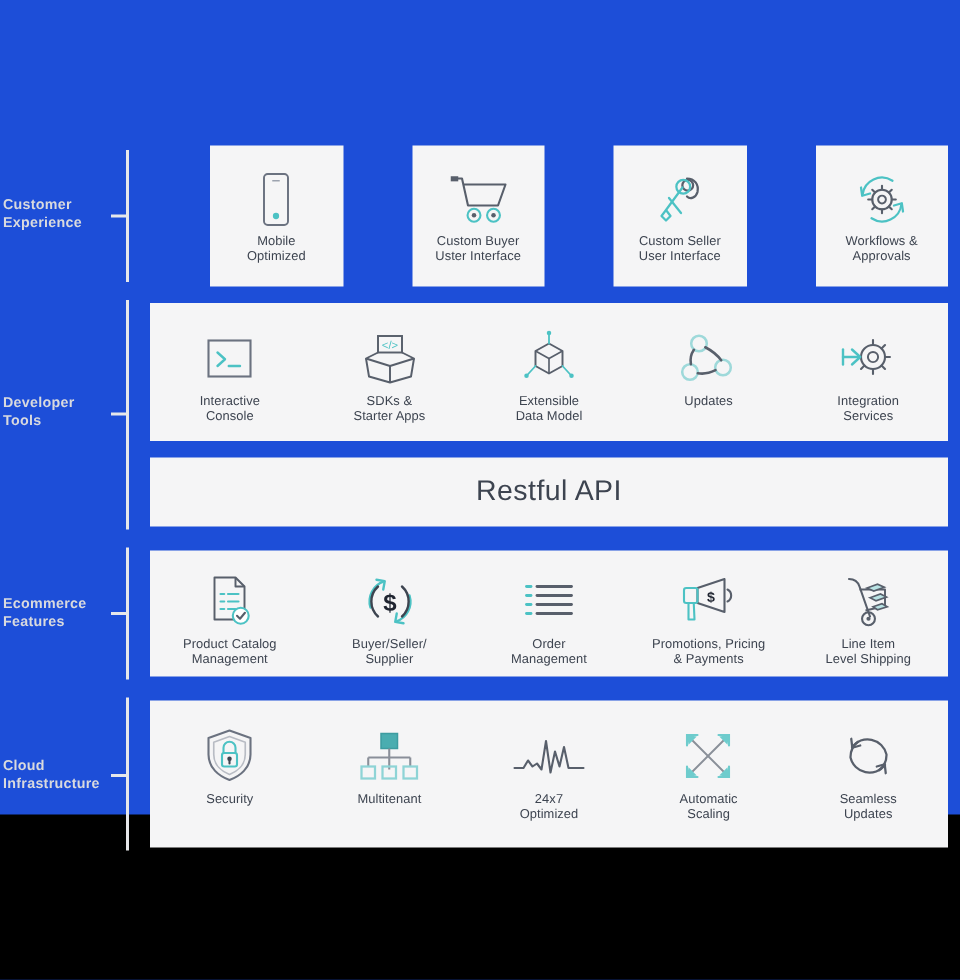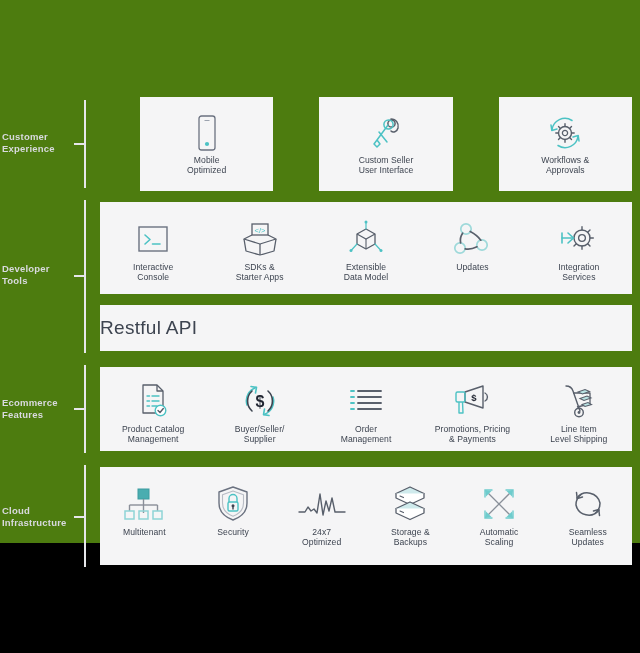--- a/index.html
+++ b/index.html
@@ -13,21 +13,21 @@
     height: 653px;
     overflow: hidden;
     font-family: "Liberation Sans", sans-serif;
     color: #3d4450;
   }
 
   #diagram {
     position: relative;
     width: 640px;
     height: 543px;
-    background: #4d7c0f;
+    background: #1d4ed8;
   }
 
   
   .cat {
     position: absolute;
     left: 0;
     width: 96px;
   }
   .cat-label {
     position: absolute;
@@ -117,21 +117,21 @@
   #panel-dev .cell { padding-top: 14px; }
 
   
   #panel-api {
     left: 100px;
     top: 305px;
     width: 532px;
     height: 46px;
     display: flex;
     align-items: center;
-    justify-content: flex-start;
+    justify-content: center;
   }
   #api-title {
     font-size: 19px;
     font-weight: 400;
     color: #3d4450;
     letter-spacing: 0.3px;
   }
 
   
   #panel-ecom {
@@ -195,20 +195,34 @@
         <svg width="26" height="38" viewBox="0 0 26 38">
           <rect x="5" y="2" width="16" height="34" rx="2.5" fill="none" stroke="#6b7280" stroke-width="1.3"></rect>
           <line x1="10.5" y1="6.5" x2="15.5" y2="6.5" stroke="#9ca3af" stroke-width="1"></line>
           <circle cx="13" cy="30" r="2.1" fill="#4cc2c4"></circle>
         </svg>
       </div>
       <div class="cell-label">Mobile
 Optimized</div>
     </div>
 
+    <div class="card">
+      <div class="icon-wrap">
+        <svg width="42" height="36" viewBox="0 0 42 36">
+          <polyline points="4,4 10,4 14,22 34,22 39,8 11,8" fill="none" stroke="#585f6b" stroke-width="1.4" stroke-linejoin="round" stroke-linecap="round"></polyline>
+          <rect x="2.5" y="2.5" width="5" height="3.4" fill="#585f6b"></rect>
+          <circle cx="18" cy="28.5" r="4.3" fill="none" stroke="#4cc2c4" stroke-width="1.4"></circle>
+          <circle cx="18" cy="28.5" r="1.5" fill="#585f6b"></circle>
+          <circle cx="31" cy="28.5" r="4.3" fill="none" stroke="#4cc2c4" stroke-width="1.4"></circle>
+          <circle cx="31" cy="28.5" r="1.5" fill="#585f6b"></circle>
+        </svg>
+      </div>
+      <div class="cell-label">Custom Buyer
+Uster Interface</div>
+    </div>
 
     <div class="card">
       <div class="icon-wrap">
         <svg width="38" height="38" viewBox="0 0 38 38">
           <path d="M24 5 C29 5 32 9 31 14 C30 18 26 19 24 17" fill="none" stroke="#585f6b" stroke-width="1.5" stroke-linecap="round"></path>
           <circle cx="24.5" cy="9.5" r="3.6" fill="none" stroke="#585f6b" stroke-width="1.5"></circle>
           <path d="M21 11 L10 26 L13 30 L10 33 L7 30 L10 26" fill="none" stroke="#4cc2c4" stroke-width="1.5" stroke-linejoin="round" stroke-linecap="round"></path>
           <circle cx="21.5" cy="10.5" r="4.6" fill="none" stroke="#4cc2c4" stroke-width="1.5"></circle>
           <path d="M12 18 L20 28" stroke="#4cc2c4" stroke-width="1.5" stroke-linecap="round" fill="none"></path>
         </svg>
@@ -429,76 +443,58 @@
       </div>
       <div class="cell-label">Line Item
 Level Shipping</div>
     </div>
   </div>
 
   <div class="panel" id="panel-cloud">
 
     <div class="cell">
       <div class="icon-wrap">
+        <svg width="34" height="38" viewBox="0 0 34 38">
+          <path d="M17 2 L31 7 V18 C31 27 24 32.5 17 35 C10 32.5 3 27 3 18 V7 Z" fill="none" stroke="#6b7280" stroke-width="1.4" stroke-linejoin="round"></path>
+          <path d="M17 6 L27.5 9.8 V18 C27.5 25 22.2 29.3 17 31.3 C11.8 29.3 6.5 25 6.5 18 V9.8 Z" fill="none" stroke="#b8bcc4" stroke-width="1.1" stroke-linejoin="round"></path>
+          <path d="M13 17 V13.5 A4 4 0 0 1 21 13.5 V17" fill="none" stroke="#4cc2c4" stroke-width="1.4"></path>
+          <rect x="12" y="17" width="10" height="9" rx="1.5" fill="none" stroke="#4cc2c4" stroke-width="1.4"></rect>
+          <circle cx="17" cy="20.8" r="1.5" fill="#3d4450"></circle>
+          <line x1="17" y1="21.5" x2="17" y2="24" stroke="#3d4450" stroke-width="1.4" stroke-linecap="round"></line>
+        </svg>
+      </div>
+      <div class="cell-label">Security</div>
+    </div>
+
+    <div class="cell">
+      <div class="icon-wrap">
         <svg width="42" height="34" viewBox="0 0 42 34">
           <rect x="15" y="2" width="11" height="10" fill="#4aadb0" stroke="#3d9ca0" stroke-width="1"></rect>
           <line x1="20.5" y1="12" x2="20.5" y2="26" stroke="#8a8f99" stroke-width="1.4"></line>
           <line x1="6.5" y1="18" x2="34.5" y2="18" stroke="#8a8f99" stroke-width="1.4"></line>
           <line x1="6.5" y1="18" x2="6.5" y2="24" stroke="#8a8f99" stroke-width="1.4"></line>
           <line x1="34.5" y1="18" x2="34.5" y2="24" stroke="#8a8f99" stroke-width="1.4"></line>
           <rect x="2" y="24" width="9" height="8" fill="none" stroke="#8ed4d6" stroke-width="1.5"></rect>
           <rect x="16" y="24" width="9" height="8" fill="none" stroke="#8ed4d6" stroke-width="1.5"></rect>
           <rect x="30" y="24" width="9" height="8" fill="none" stroke="#8ed4d6" stroke-width="1.5"></rect>
         </svg>
       </div>
       <div class="cell-label">Multitenant</div>
     </div>
 
     <div class="cell">
       <div class="icon-wrap">
-        <svg width="34" height="38" viewBox="0 0 34 38">
-          <path d="M17 2 L31 7 V18 C31 27 24 32.5 17 35 C10 32.5 3 27 3 18 V7 Z" fill="none" stroke="#6b7280" stroke-width="1.4" stroke-linejoin="round"></path>
-          <path d="M17 6 L27.5 9.8 V18 C27.5 25 22.2 29.3 17 31.3 C11.8 29.3 6.5 25 6.5 18 V9.8 Z" fill="none" stroke="#b8bcc4" stroke-width="1.1" stroke-linejoin="round"></path>
-          <path d="M13 17 V13.5 A4 4 0 0 1 21 13.5 V17" fill="none" stroke="#4cc2c4" stroke-width="1.4"></path>
-          <rect x="12" y="17" width="10" height="9" rx="1.5" fill="none" stroke="#4cc2c4" stroke-width="1.4"></rect>
-          <circle cx="17" cy="20.8" r="1.5" fill="#3d4450"></circle>
-          <line x1="17" y1="21.5" x2="17" y2="24" stroke="#3d4450" stroke-width="1.4" stroke-linecap="round"></line>
-        </svg>
-      </div>
-      <div class="cell-label">Security</div>
-    </div>
-
-    <div class="cell">
-      <div class="icon-wrap">
         <svg width="48" height="32" viewBox="0 0 48 32">
           <polyline points="1,24 7,24 10,19 13,23 16,21 19,25 22,6 25,27 28,13 31,23 34,10 37,24 41,24 47,24" fill="none" stroke="#585f6b" stroke-width="1.4" stroke-linejoin="round" stroke-linecap="round"></polyline>
         </svg>
       </div>
       <div class="cell-label">24x7
 Optimized</div>
     </div>
 
-    <div class="cell">
-      <div class="icon-wrap">
-        <svg width="38" height="38" viewBox="0 0 38 38">
-          <g stroke="#585f6b" stroke-width="1.3" stroke-linejoin="round">
-            <polygon points="19,2 33,8.5 19,15 5,8.5" fill="#cfeaec"></polygon>
-            <polyline points="5,8.5 5,13 19,19.5 33,13 33,8.5" fill="#ffffff"></polyline>
-            <polygon points="19,17 33,23.5 19,30 5,23.5" fill="#cfeaec"></polygon>
-            <polyline points="5,23.5 5,28 19,34.5 33,28 33,23.5" fill="#ffffff"></polyline>
-          </g>
-          <g stroke="#585f6b" stroke-width="1.1" stroke-linecap="round">
-            <line x1="9" y1="11" x2="12.5" y2="12.6"></line>
-            <line x1="9" y1="26" x2="12.5" y2="27.6"></line>
-          </g>
-        </svg>
-      </div>
-      <div class="cell-label">Storage &amp;
-Backups</div>
-    </div>
 
     <div class="cell">
       <div class="icon-wrap">
         <svg width="38" height="38" viewBox="0 0 38 38">
           <g stroke="#6ecccd" stroke-width="1.4" fill="none" stroke-linecap="round">
             <polyline points="5,12 5,5 12,5"></polyline>
             <polyline points="26,5 33,5 33,12"></polyline>
             <polyline points="33,26 33,33 26,33"></polyline>
             <polyline points="12,33 5,33 5,26"></polyline>
           </g>

